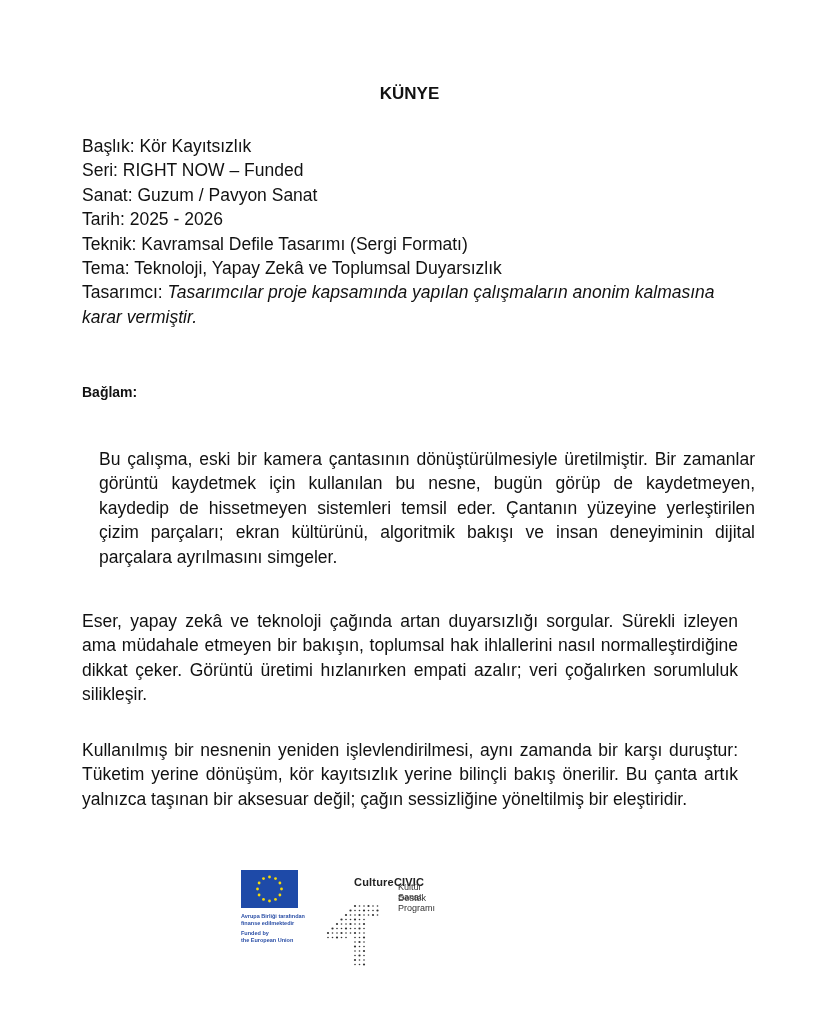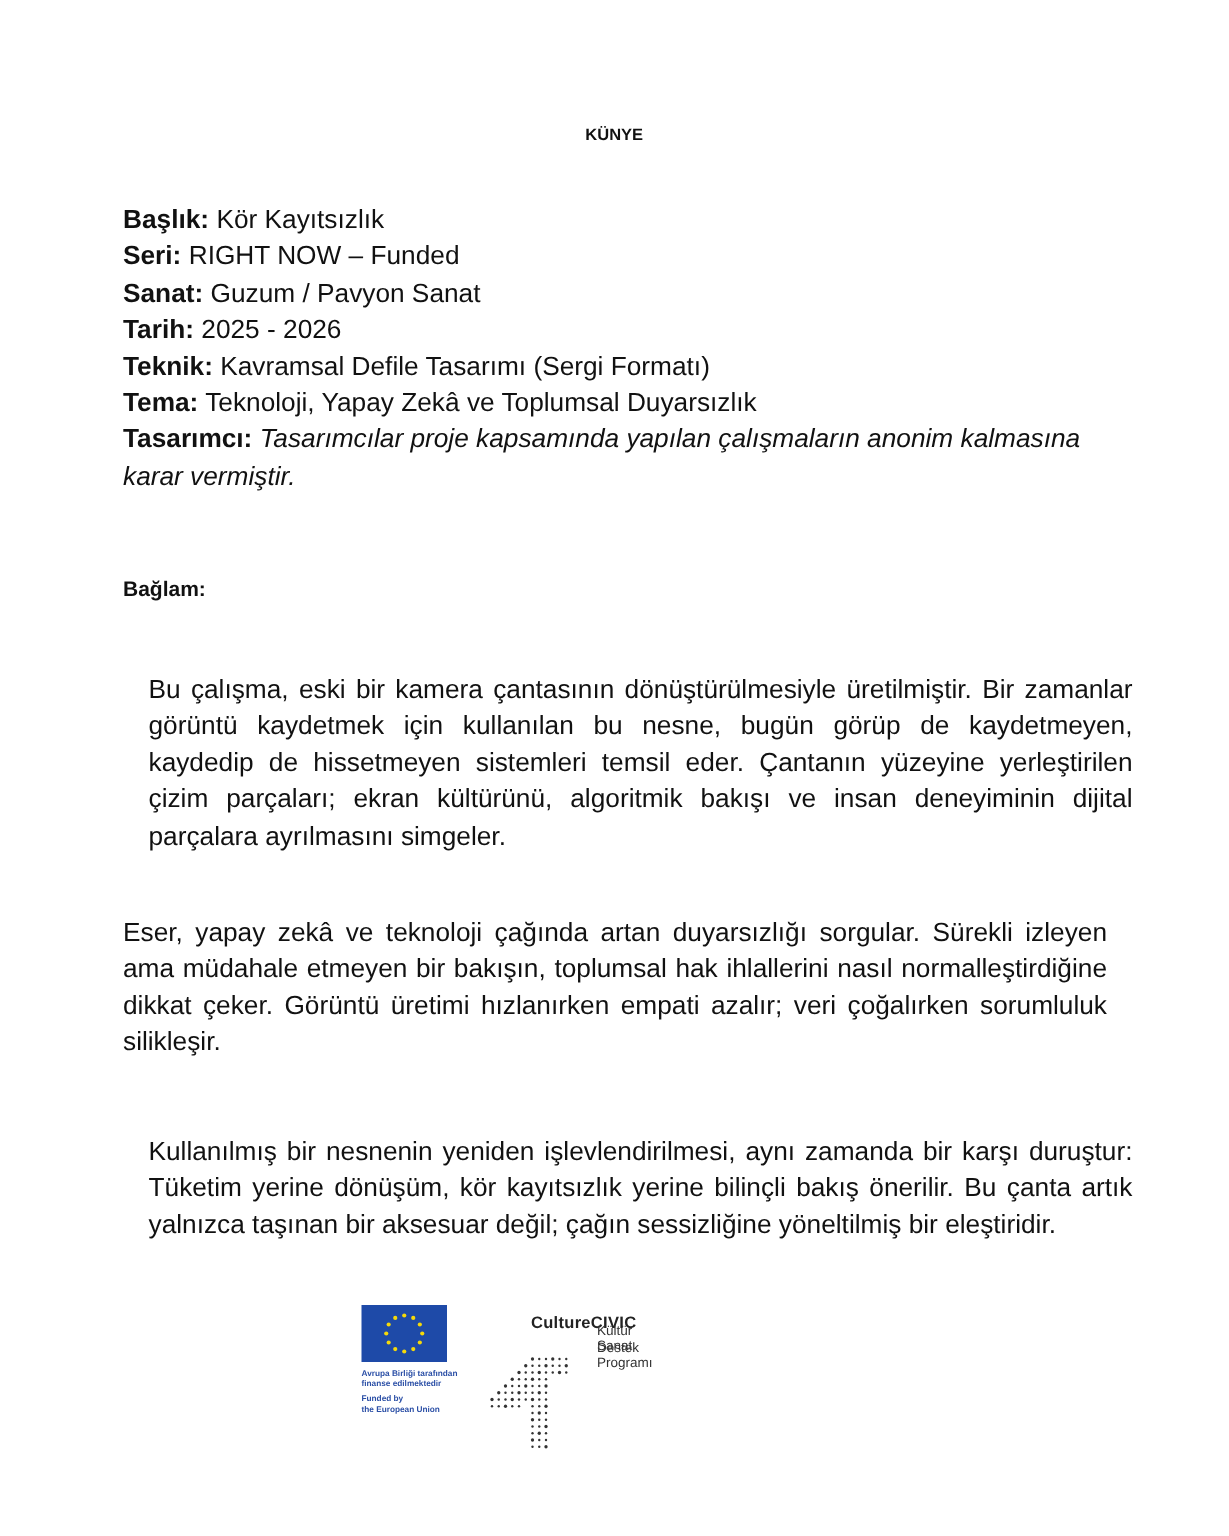--- a/index.html
+++ b/index.html
@@ -1,22 +1,22 @@
 <!DOCTYPE html>
 <html><head>
 <meta charset="utf-8">
 <style>
   html, body { margin: 0; padding: 0; background: #ffffff; }
   body { width: 819px; height: 1024px; position: relative; overflow: hidden;
          font-family: "Liberation Sans", sans-serif; color: #111111; }
   .page-title { position: absolute; top: 84px; left: 0; width: 819px; text-align: center;
-                font-weight: bold; font-size: 11px; }
+                font-weight: bold; font-size: 17px; }
   .meta { position: absolute; top: 134px; left: 82px; width: 660px; font-size: 17.5px; line-height: 24.4px; }
   .meta-row { display: block; }
-  .meta-row b { font-weight: bold; }
+  .meta-row b { font-weight: normal; }
   .meta-row i { font-style: italic; }
   .section-heading { position: absolute; top: 384px; left: 82px; font-weight: bold; font-size: 14px; }
   .para { position: absolute; left: 82px; width: 656px; font-size: 17.5px; line-height: 24.4px;
           text-align: justify; text-align-last: left; }
   .p1 { top: 430px; }
   .p2 { top: 609px; }
   .p3 { top: 738px; }
   .logos { position: absolute; top: 866px; left: 0; width: 819px; height: 110px; }
   .eu-logo { position: absolute; left: 241px; top: 4px; width: 80px; }
   .eu-flag { width: 57px; height: 38px; background: #1e4aa8; position: relative; }
@@ -42,21 +42,21 @@
   <span class="meta-row"><b>Tarih:</b> <span>2025 - 2026</span></span>
   <span class="meta-row"><b>Teknik:</b> <span>Kavramsal Defile Tasarımı (Sergi Formatı)</span></span>
   <span class="meta-row"><b>Tema:</b> <span>Teknoloji, Yapay Zekâ ve Toplumsal Duyarsızlık</span></span>
   <span class="meta-row"><b>Tasarımcı:</b> <i>Tasarımcılar proje kapsamında yapılan çalışmaların anonim kalmasına karar vermiştir.</i></span>
 </div>
 
 <div class="section-heading">Bağlam:</div>
 
 <p class="para p1" style="margin:17px">Bu çalışma, eski bir kamera çantasının dönüştürülmesiyle üretilmiştir. Bir zamanlar görüntü kaydetmek için kullanılan bu nesne, bugün görüp de kaydetmeyen, kaydedip de hissetmeyen sistemleri temsil eder. Çantanın yüzeyine yerleştirilen çizim parçaları; ekran kültürünü, algoritmik bakışı ve insan deneyiminin dijital parçalara ayrılmasını simgeler.</p>
 <p class="para p2" style="margin:0">Eser, yapay zekâ ve teknoloji çağında artan duyarsızlığı sorgular. Sürekli izleyen ama müdahale etmeyen bir bakışın, toplumsal hak ihlallerini nasıl normalleştirdiğine dikkat çeker. Görüntü üretimi hızlanırken empati azalır; veri çoğalırken sorumluluk silikleşir.</p>
-<p class="para p3" style="margin:17px">Kullanılmış bir nesnenin yeniden işlevlendirilmesi, aynı zamanda bir karşı duruştur: Tüketim yerine dönüşüm, kör kayıtsızlık yerine bilinçli bakış önerilir. Bu çanta artık yalnızca taşınan bir aksesuar değil; çağın sessizliğine yöneltilmiş bir eleştiridir.</p>
+<p class="para p3" style="margin:0">Kullanılmış bir nesnenin yeniden işlevlendirilmesi, aynı zamanda bir karşı duruştur: Tüketim yerine dönüşüm, kör kayıtsızlık yerine bilinçli bakış önerilir. Bu çanta artık yalnızca taşınan bir aksesuar değil; çağın sessizliğine yöneltilmiş bir eleştiridir.</p>
 
 <div class="logos">
   <div class="eu-logo">
     <div class="eu-flag">
       <svg width="57" height="38" viewBox="0 0 57 38">
         <g fill="#f5d90a" id="eu-stars">
             <circle cx="28.50" cy="7.00" r="1.4"></circle>
             <circle cx="34.50" cy="8.61" r="1.4"></circle>
             <circle cx="38.89" cy="13.00" r="1.4"></circle>
             <circle cx="40.50" cy="19.00" r="1.4"></circle>

